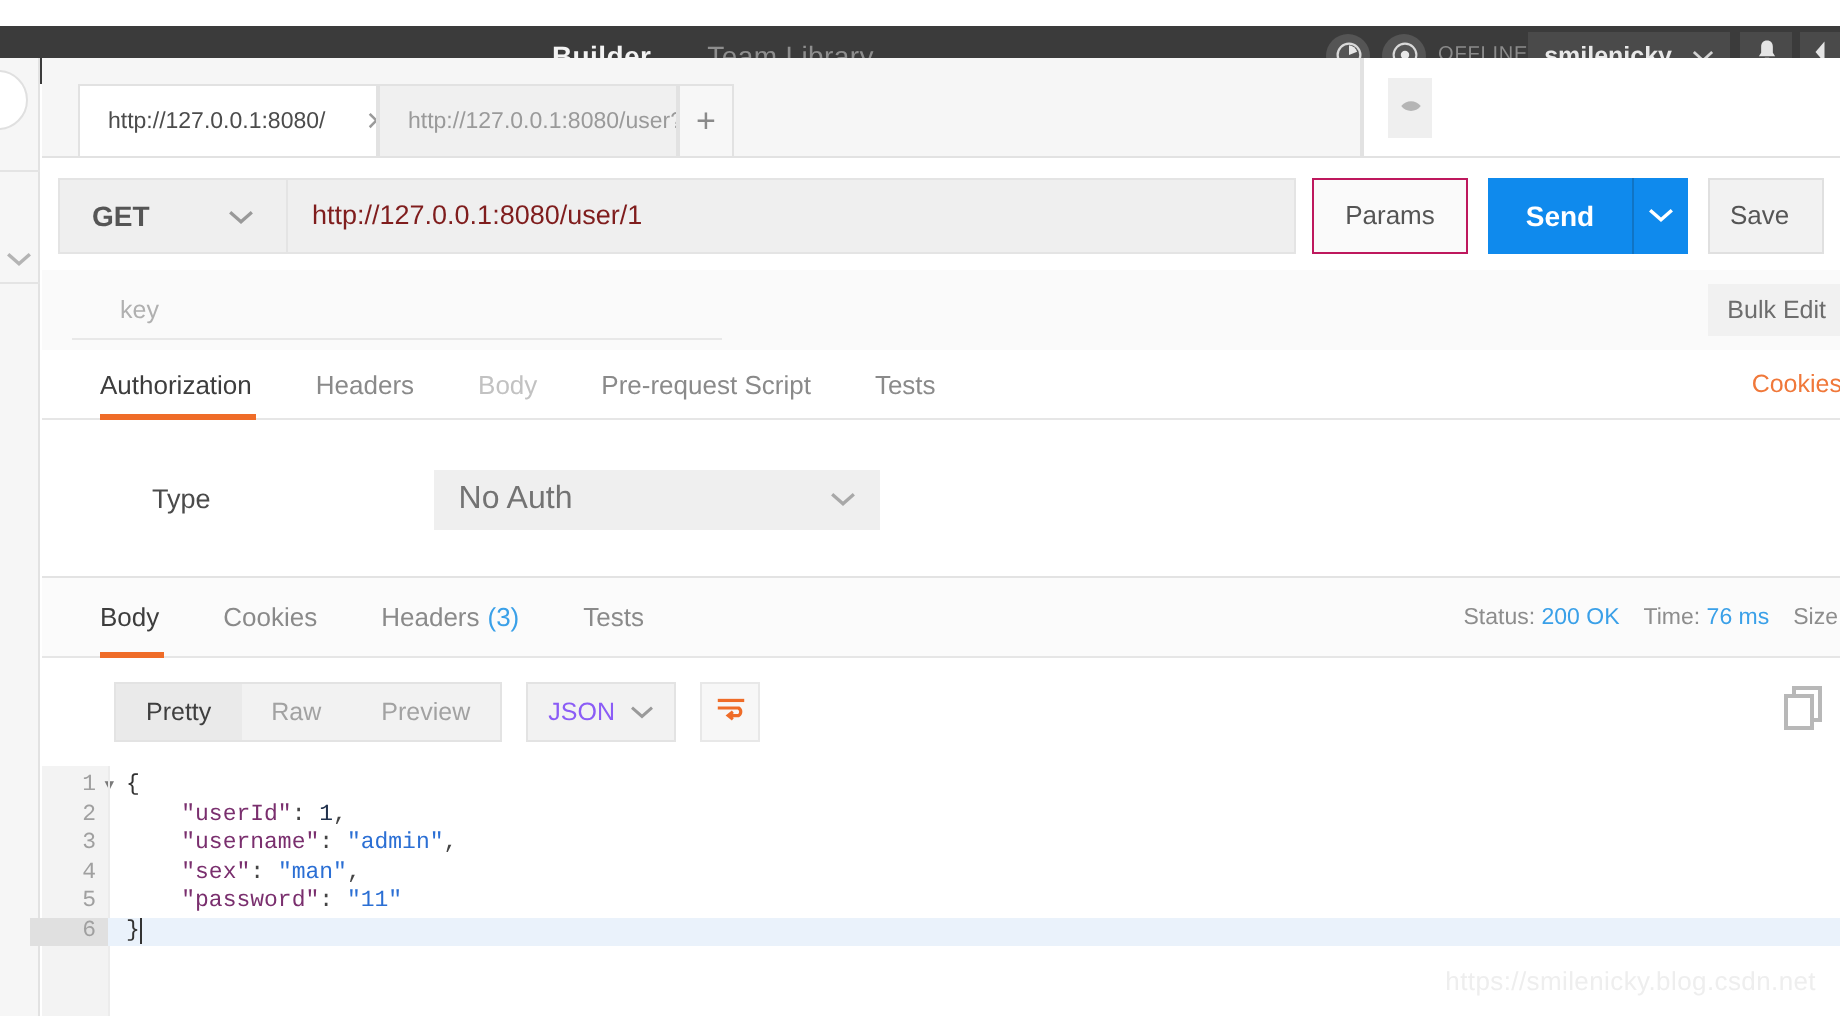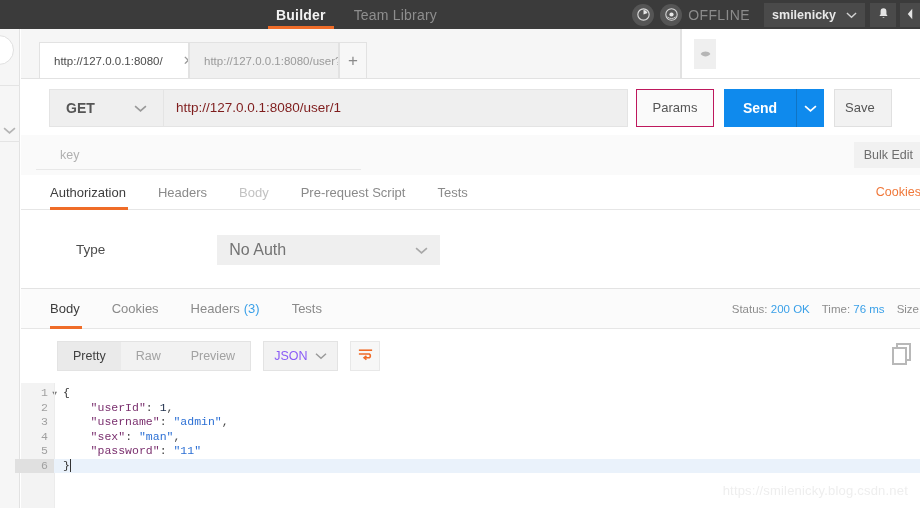--- a/index.html
+++ b/index.html
@@ -7,41 +7,41 @@
     width: 920px; height: 508px;
     overflow: hidden;
     background: #ffffff;
     font-family: "Liberation Sans", sans-serif;
     -webkit-font-smoothing: antialiased;
   }
   .app { position: relative; width: 920px; height: 508px; background: #fff; }
 
   
   .topbar {
-    position: absolute; top: 0; left: 0; width: 920px; height: 29px;
+    position: absolute; top: 13px; left: 0; width: 920px; height: 29px;
     background: #3b3b3b;
     display: flex; align-items: stretch;
   }
   .top-nav { display: flex; align-items: stretch; margin-left: 262px; }
   .top-tab {
     position: relative; display: flex; align-items: center;
     padding: 0 14px; font-size: 14px; color: #8e8e8e; letter-spacing: .2px;
   }
   .top-tab.active { color: #f3f3f3; font-weight: bold; }
   .top-tab.active::after {
     content: ""; position: absolute; left: 6px; right: 6px; bottom: 0;
     height: 3px; background: #ef6c28;
   }
   .top-right { margin-left: auto; display: flex; align-items: center; height: 29px; }
   .circ-icon {
     width: 22px; height: 22px; border-radius: 50%;
     background: #555; display: flex; align-items: center; justify-content: center;
     margin-right: 6px;
   }
-  .offline-label { font-size: 14px; color: #8b8b8b; letter-spacing: .4px; margin-right: 14px; }
+  .offline-label { font-size: 10px; color: #8b8b8b; letter-spacing: .4px; margin-right: 0; }
   .user-chip {
     background: #4a4a4a; height: 24px; display: flex; align-items: center;
     padding: 0 8px; color: #e8e8e8; font-size: 12.5px; font-weight: bold;
     margin-right: 5px;
   }
   .chip-caret { margin-left: 10px; }
   .icon-btn {
     background: #4a4a4a; height: 24px; width: 26px;
     display: flex; align-items: center; justify-content: center; margin-right: 4px;
   }
@@ -93,21 +93,21 @@
   }
   .env-caret { margin-left: auto; }
   .env-eye {
     width: 22px; height: 30px; background: #efefef; margin-left: 6px;
     display: flex; align-items: center; justify-content: center;
   }
 
   
   .urlbar {
     position: absolute; top: 80px; left: 21px; width: 899px; height: 55px;
-    background: #fff; display: flex; align-items: center; padding: 0 28px;
+    background: #fff; display: flex; align-items: center; padding: 0 8px;
   }
   .method-box {
     width: 115px; height: 38px; background: #efefef; border: 1px solid #e4e4e4;
     display: flex; align-items: center; padding: 0 16px;
     font-size: 14px; color: #555; font-weight: bold;
   }
   .method-caret { margin-left: auto; }
   .url-input {
     flex: 1; height: 38px; background: #efefef; border: 1px solid #e4e4e4; border-left: none;
     display: flex; align-items: center; padding: 0 12px;

